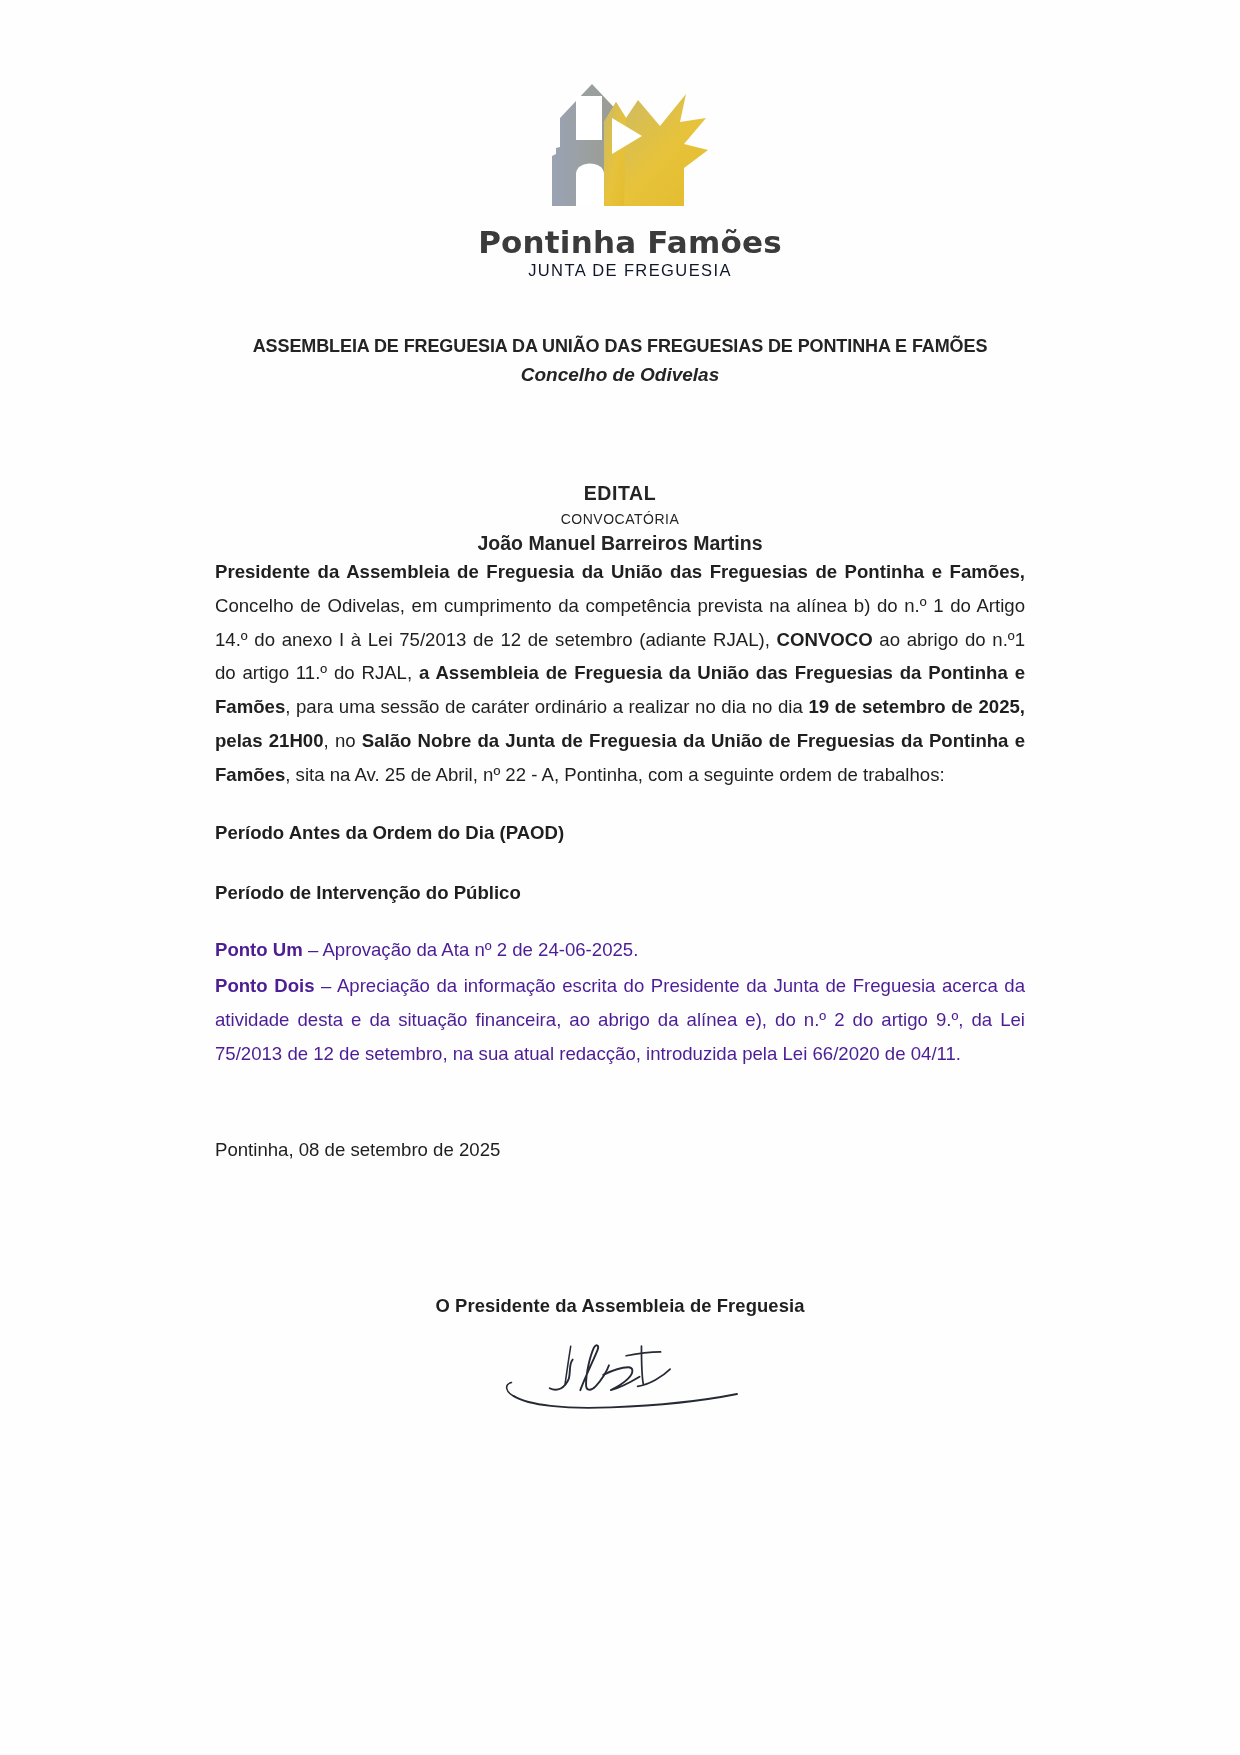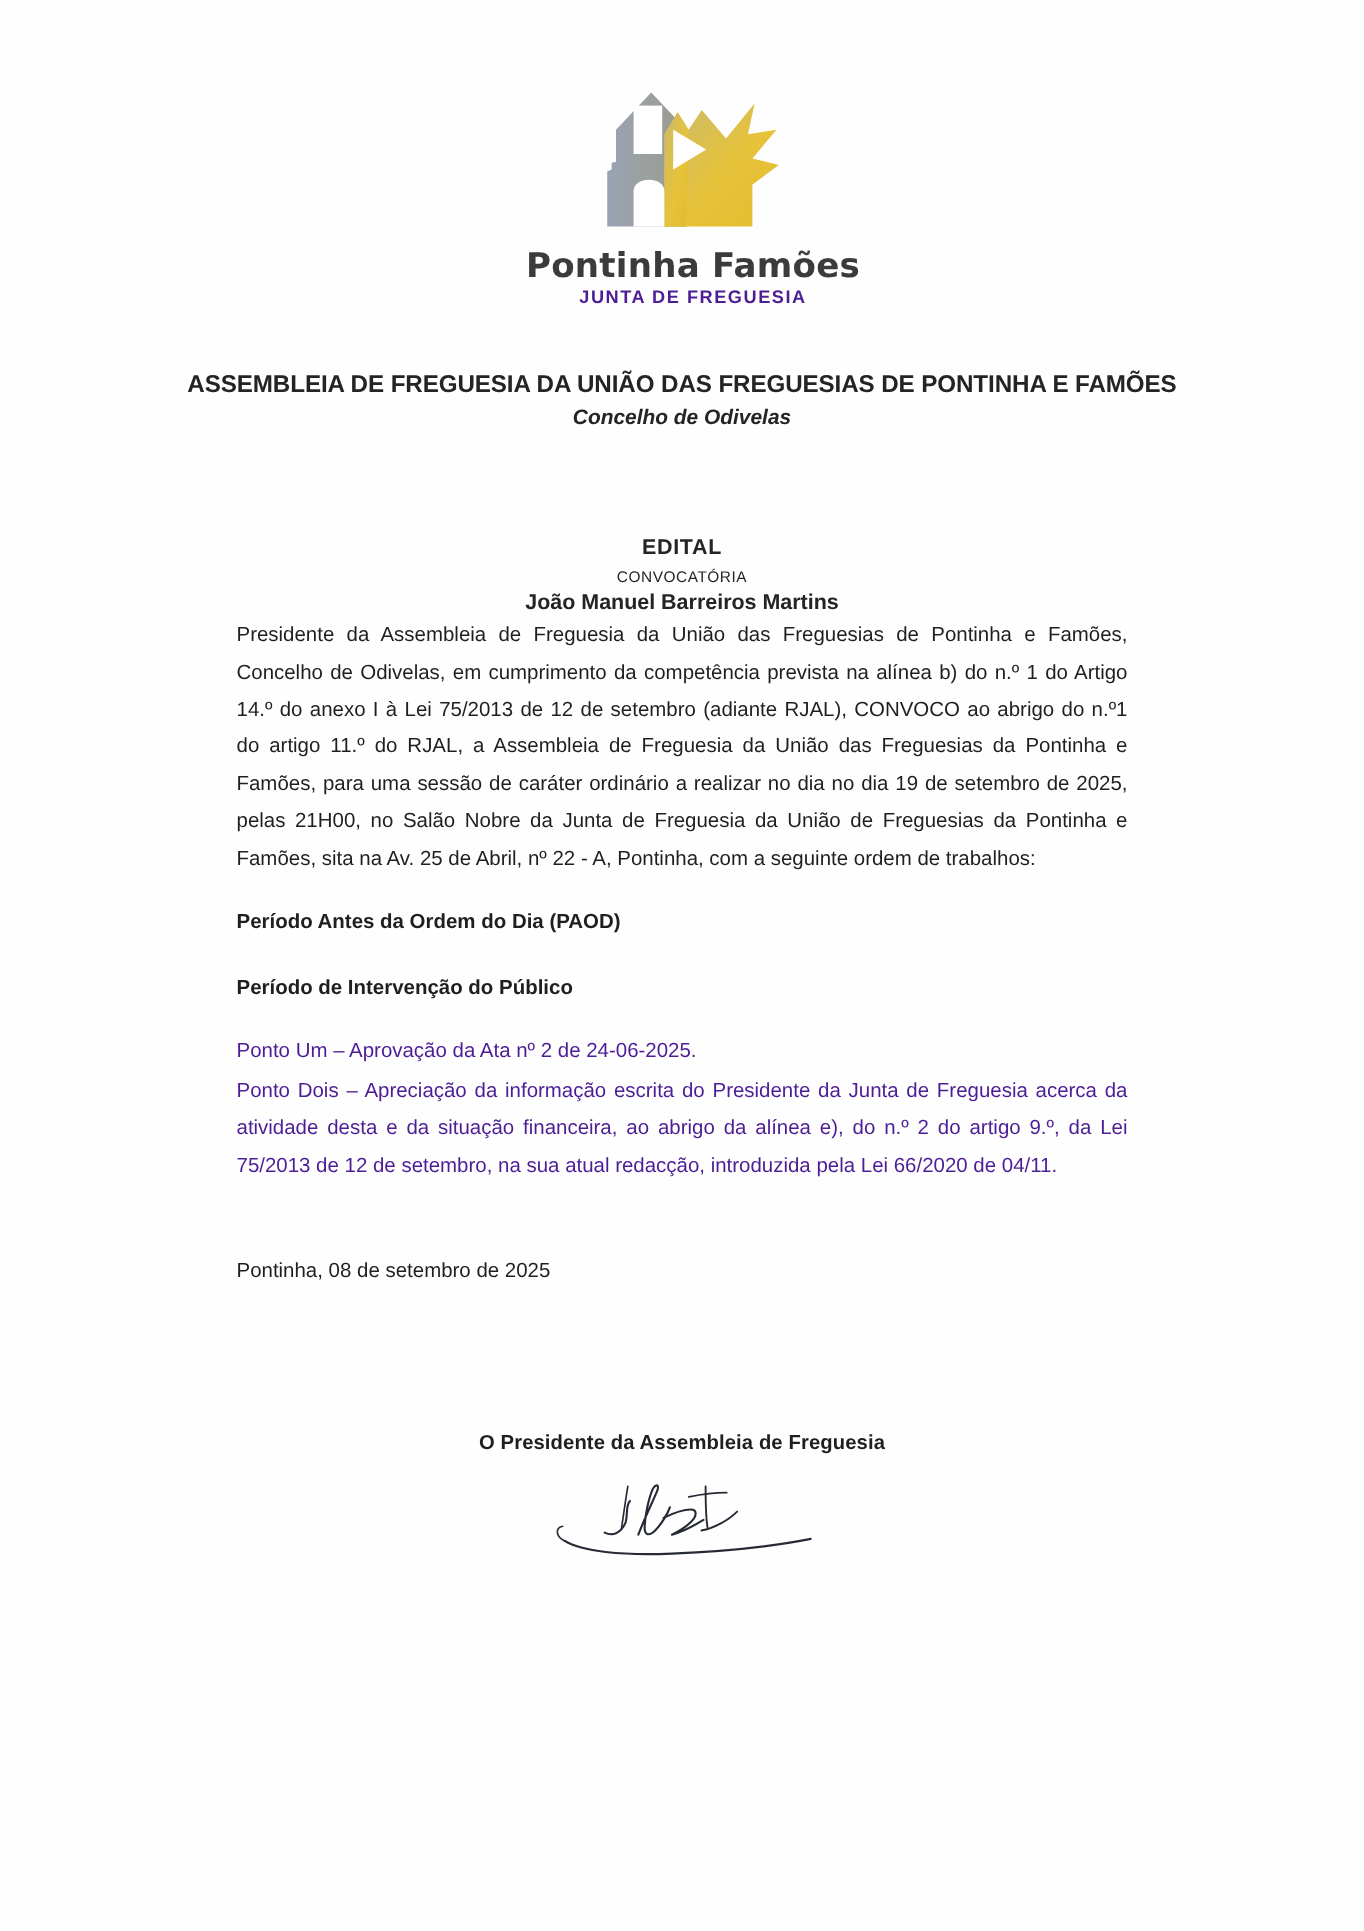--- a/index.html
+++ b/index.html
@@ -38,30 +38,30 @@
     font-family: "DejaVu Sans", sans-serif;
     font-size: 31px;
     font-weight: bold;
     letter-spacing: 0.2px;
     color: #3b3b3b;
   }
   .logo-sub {
     margin-top: 1px;
     font-family: "Liberation Sans", sans-serif;
     font-size: 16.5px;
-    font-weight: bold;
+    font-weight: normal;
     letter-spacing: 1.4px;
-    color: #4c1d95;
+    color: #0f172a;
   }
 
   
   .org-title {
     margin-top: 56px;
     text-align: center;
-    font-size: 22px;
+    font-size: 18px;
     font-weight: bold;
     letter-spacing: -0.1px;
     color: #242424;
   }
   .org-sub {
     margin-top: 7px;
     text-align: center;
     font-size: 19px;
     font-weight: bold;
     font-style: italic;
@@ -122,21 +122,21 @@
   .point-line {
     margin-top: 24px;
     font-size: 18.6px;
     line-height: 1.82;
     color: #4c1d95;
     text-align: justify;
   }
   .point-line.second {
     margin-top: 2px;
   }
-  b, .b { font-weight: normal; }
+  b, .b { font-weight: bold; }
 
   .place-date {
     margin-top: 62px;
     font-size: 18.6px;
     line-height: 1.82;
     color: #1f1f1f;
   }
 
   
   .sign-block {

